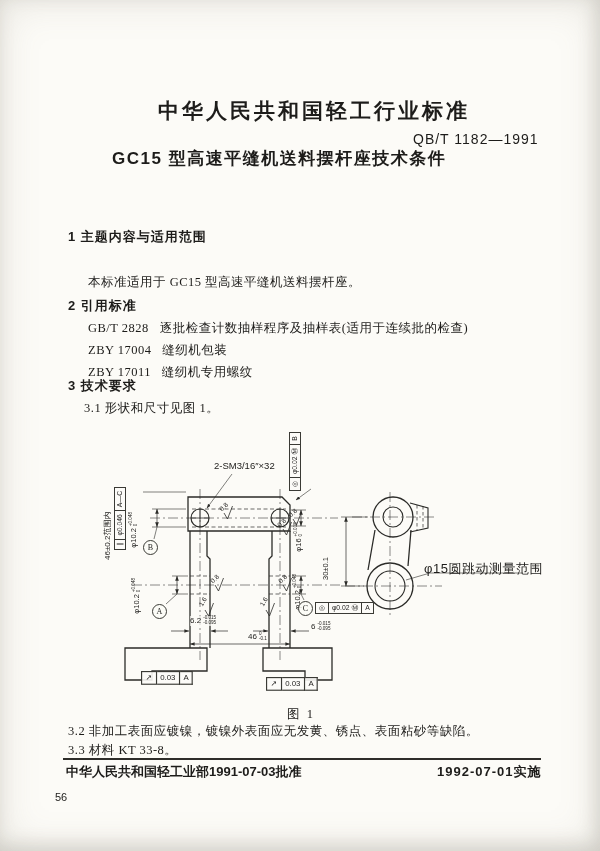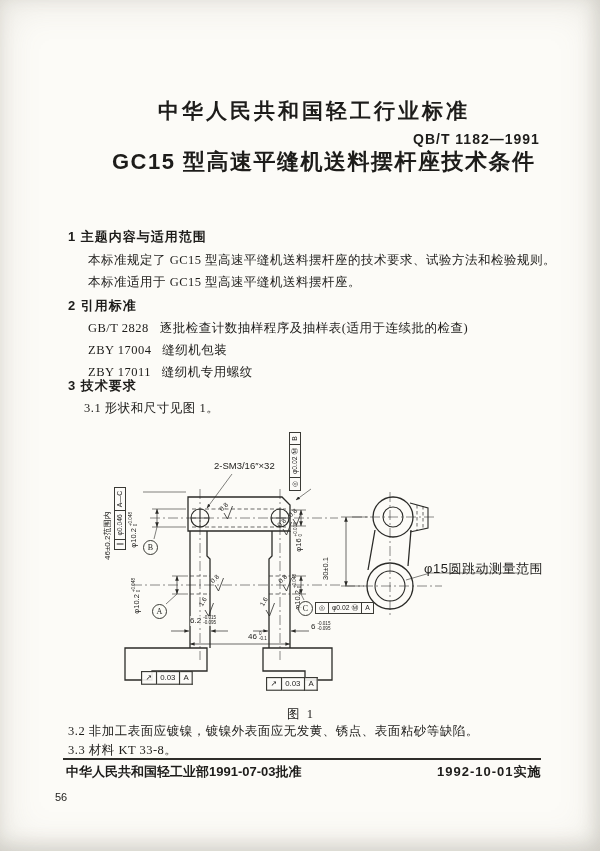--- a/index.html
+++ b/index.html
@@ -3,22 +3,22 @@
 <meta charset="utf-8">
 <style>
   html,body{margin:0;padding:0;background:#edebe6;font-family:"Liberation Serif",serif;}
   #page{position:relative;width:600px;height:851px;margin:0 auto;background:#fcfbf7;
         box-shadow:inset 0 0 40px rgba(120,115,100,.18), inset -4px -6px 18px rgba(120,115,100,.22);
         overflow:hidden;color:#1d1c1a;}
   .abs{position:absolute;}
   .hdr{font-family:"Liberation Sans",sans-serif;font-weight:bold;}
   
   #std-header{left:158px;top:97px;font-size:21px;letter-spacing:3px;}
-  #std-num{left:413px;top:131px;font-size:14px;letter-spacing:1px;font-family:"Liberation Sans",sans-serif;font-weight:bold;}
-  #doc-title{left:112px;top:147px;font-size:22px;letter-spacing:1.5px;}
+  #std-num{left:413px;top:131px;font-size:14px;letter-spacing:1px;font-family:"Liberation Sans",sans-serif;font-weight:normal;}
+  #doc-title{left:112px;top:147px;font-size:17px;letter-spacing:1.5px;}
   
   .h2{font-size:13px;letter-spacing:1px;}
   .body-t{font-size:12.5px;letter-spacing:.5px;}
   
   #fig-svg{left:0;top:0;width:600px;height:851px;pointer-events:none;}
   .vrot{position:absolute;}
   .vrot .inner{position:absolute;left:0;bottom:0;transform-origin:left bottom;transform:rotate(-90deg);
                display:flex;align-items:center;gap:2px;white-space:nowrap;}
   .dimtxt{font-size:7.5px;font-family:"Liberation Sans",sans-serif;}
   .tol{display:flex;flex-direction:column;line-height:1.05;font-size:4.6px;font-family:"Liberation Sans",sans-serif;}
@@ -38,21 +38,20 @@
 </head>
 <body>
 
 <div id="page">
 
   <div class="abs hdr" id="std-header">中华人民共和国轻工行业标准</div>
   <div class="abs" id="std-num">QB/T 1182—1991</div>
   <div class="abs hdr" id="doc-title">GC15 型高速平缝机送料摆杆座技术条件</div>
 
   <div class="abs hdr h2" style="left:68px;top:228px;">1  主题内容与适用范围</div>
-  <div class="abs body-t" style="left:88px;top:252px;">本标准规定了 GC15 型高速平缝机送料摆杆座的技术要求、试验方法和检验规则。</div>
   <div class="abs body-t" style="left:88px;top:274px;">本标准适用于 GC15 型高速平缝机送料摆杆座。</div>
 
   <div class="abs hdr h2" style="left:68px;top:297px;">2  引用标准</div>
   <div class="abs body-t" style="left:88px;top:320px;">
     <span>GB/T 2828</span>&nbsp;&nbsp;
     <span>逐批检查计数抽样程序及抽样表(适用于连续批的检查)</span>
   </div>
   <div class="abs body-t" style="left:88px;top:342px;">
     <span>ZBY 17004</span>&nbsp;&nbsp;
     <span>缝纫机包装</span>
@@ -271,16 +270,16 @@
 
   <div class="note" style="left:424px;top:560px;font-size:13px;letter-spacing:.5px;">φ15圆跳动测量范围</div>
 
   <div class="abs body-t" style="left:287px;top:706px;letter-spacing:2px;">图 1</div>
 
   <div class="abs body-t" style="left:68px;top:723px;">3.2  非加工表面应镀镍，镀镍外表面应无发黄、锈点、表面粘砂等缺陷。</div>
   <div class="abs body-t" style="left:68px;top:742px;">3.3  材料  KT 33-8。</div>
 
   <div class="abs" id="footer-rule"></div>
   <div class="abs hdr" style="left:66px;top:763px;font-size:13px;">中华人民共和国轻工业部1991-07-03批准</div>
-  <div class="abs hdr" style="left:437px;top:763px;font-size:13px;letter-spacing:1px;">1992-10-01实施</div>
+  <div class="abs hdr" style="left:437px;top:763px;font-size:13px;letter-spacing:1px;">1992-07-01实施</div>
   <div class="abs" style="left:55px;top:791px;font-size:11px;font-family:'Liberation Sans',sans-serif;">56</div>
 
 </div>
 
 </body></html>

